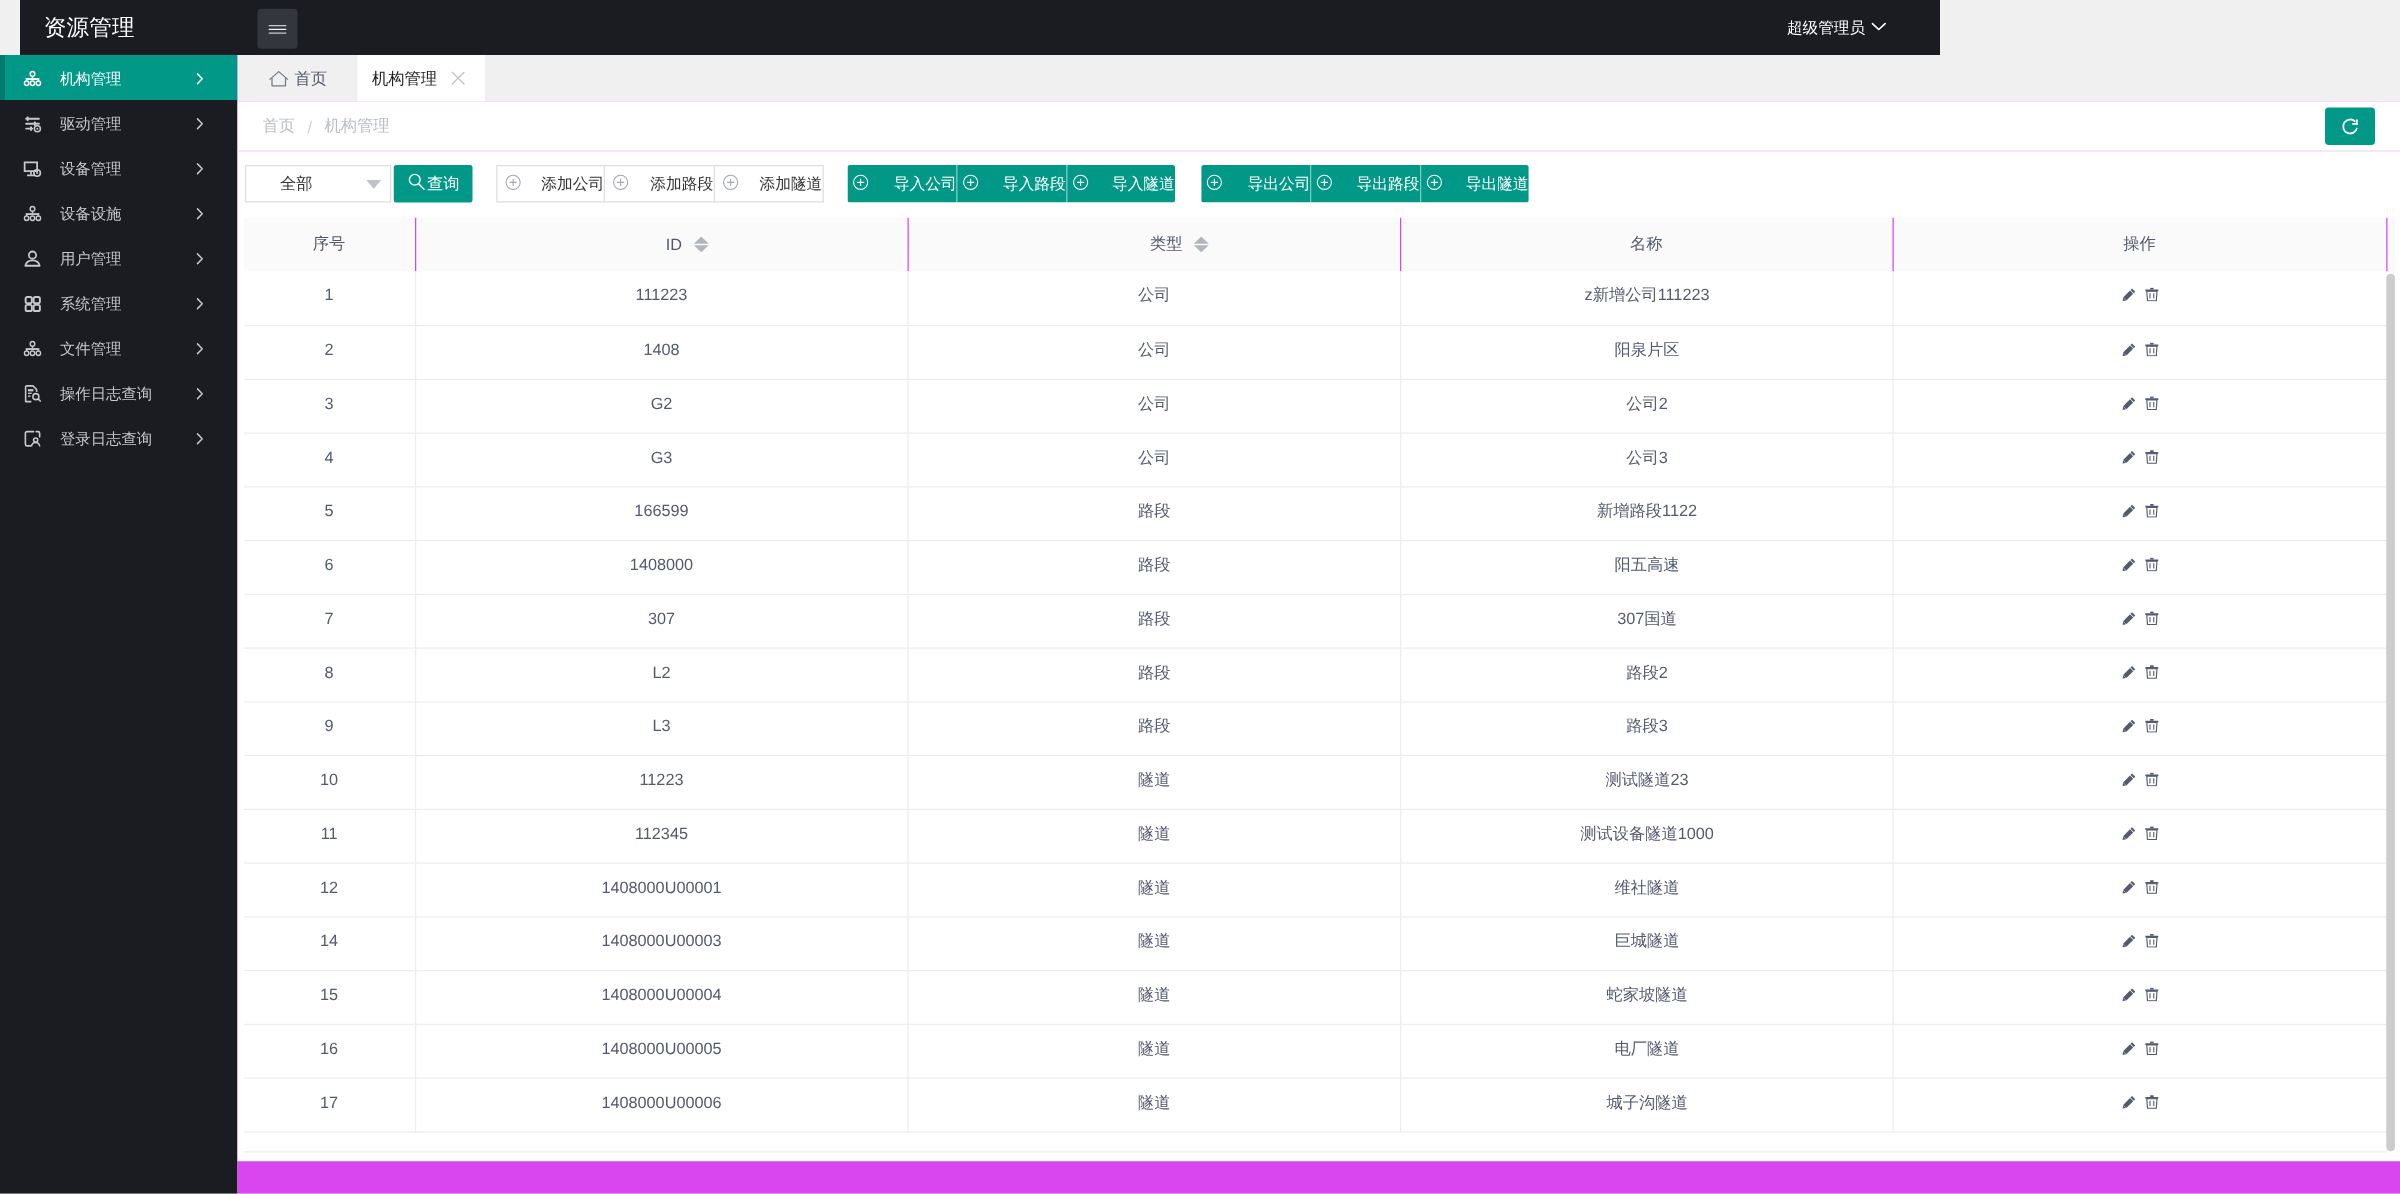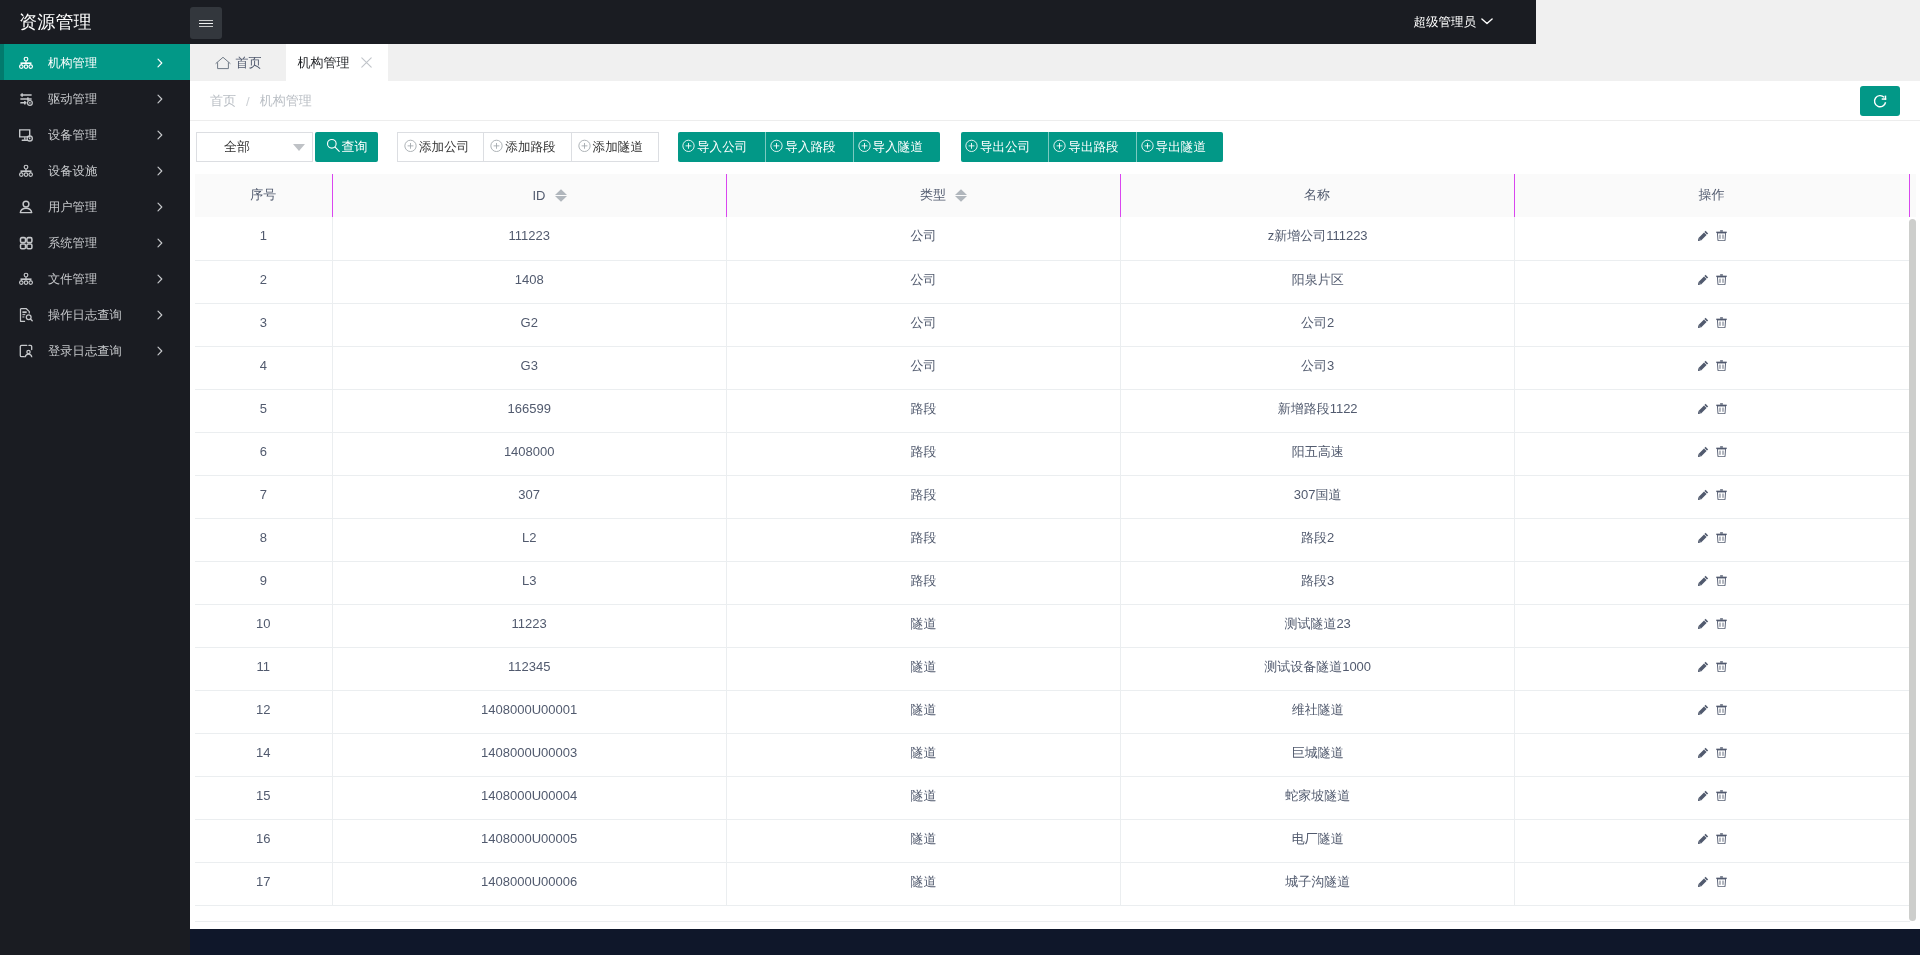--- a/index.html
+++ b/index.html
@@ -1,21 +1,21 @@
 <!DOCTYPE html>
 <html><head>
 <meta charset="utf-8">
 <style>
   *{box-sizing:border-box;margin:0;padding:0;}
   html,body{width:1920px;height:955px;overflow:hidden;}
   body{font-family:"Liberation Sans",sans-serif;background:#f0f0f0;color:#333;}
   .app{position:relative;width:1920px;height:955px;overflow:hidden;}
 
   
-  .topbar{position:absolute;left:0;top:0;width:1536px;height:44px;background:#1a1c22;}
+  .topbar{position:absolute;left:16px;top:0;width:1536px;height:44px;background:#1a1c22;}
   .brand{position:absolute;left:19px;top:0;height:44px;line-height:45px;color:#fff;
          font-size:18px;letter-spacing:.2px;}
   .hamburger{position:absolute;left:190px;top:7px;width:32px;height:32px;background:#33373d;
              border-radius:3px;display:flex;flex-direction:column;align-items:center;
              justify-content:center;cursor:pointer;}
   .hamburger i{display:block;width:14px;height:1px;background:#c9cacb;margin:1px 0;}
   .hamburger i:nth-child(2){background:#f2f3f4;}
   .userbox{position:absolute;right:43px;top:0;height:44px;display:flex;align-items:center;
            color:#fff;font-size:12.5px;gap:5px;cursor:pointer;}
 
@@ -23,21 +23,21 @@
   .sidebar{position:absolute;left:0;top:44px;width:190px;height:911px;background:#1a1c22;}
   .menu-item{position:relative;height:36px;color:#c6c8cb;font-size:12.3px;cursor:pointer;}
   .menu-item .ic{position:absolute;left:18px;top:11px;width:16px;height:16px;display:block;line-height:0;}
   .menu-item .lbl{position:absolute;left:48px;top:0;height:36px;line-height:38px;}
   .menu-item .arr{position:absolute;right:25px;top:13px;width:10px;height:10px;display:block;}
   .menu-item.active{background:#029887;color:#fff;}
   .menu-item.active:before{content:"";position:absolute;left:0;top:0;width:4px;height:36px;
                            background:#027a6d;}
 
   
-  .main{position:absolute;left:190px;top:44px;width:1730px;height:911px;background:#0f172a;}
+  .main{position:absolute;left:190px;top:44px;width:1730px;height:911px;background:#d946ef;}
 
   
   .tabsbar{position:relative;height:37px;background:#f0f0f0;}
   .tab{position:absolute;top:0;height:37px;display:flex;align-items:center;font-size:13px;
        color:#515a6e;cursor:pointer;white-space:nowrap;}
   .tab.active{background:#fff;color:#1d1f23;}
   .tab .hicon{width:16px;height:15px;margin-right:5px;line-height:0;}
   .tab .closex{width:11px;height:11px;margin-left:11px;line-height:0;}
 
   
@@ -55,21 +55,21 @@
   .select{position:absolute;left:6px;top:11px;width:117px;height:30px;border:1px solid #dcdee2;
           background:#fff;font-size:13px;color:#333;line-height:28px;padding-left:27px;
           cursor:pointer;}
   .select .dn{position:absolute;right:7px;top:11px;width:0;height:0;
               border-left:6px solid transparent;border-right:6px solid transparent;
               border-top:7px solid #bfc2c6;}
   .btnq{position:absolute;left:125px;top:11px;width:63px;height:30px;background:#029887;color:#fff;
         font-size:13px;display:flex;align-items:center;justify-content:center;gap:1px;cursor:pointer;
         border-radius:2px;}
   .grp{position:absolute;top:11px;height:30px;display:flex;}
-  .gb{display:flex;align-items:center;justify-content:flex-start;gap:2px;font-size:12.6px;height:30px;width:87.3px;padding-left:6px;
+  .gb{display:flex;align-items:center;justify-content:space-between;gap:2px;font-size:12.6px;height:30px;width:87.3px;padding-left:6px;
       cursor:pointer;white-space:nowrap;}
   .grp.outline .gb{border:1px solid #dcdee2;border-left:none;background:#fff;color:#333;}
   .grp.outline .gb:first-child{border-left:1px solid #dcdee2;}
   .grp.solid{border-radius:2px;overflow:hidden;}
   .grp.solid .gb{background:#029887;color:#fff;border-left:1px solid #7cc9c0;padding-left:4px;}
   .grp.solid .gb:first-child{border-left:none;}
   .refresh{position:absolute;right:20px;top:5px;width:40px;height:30px;background:#029887;
            border-radius:3px;display:flex;align-items:center;justify-content:center;cursor:pointer;}
 
   

